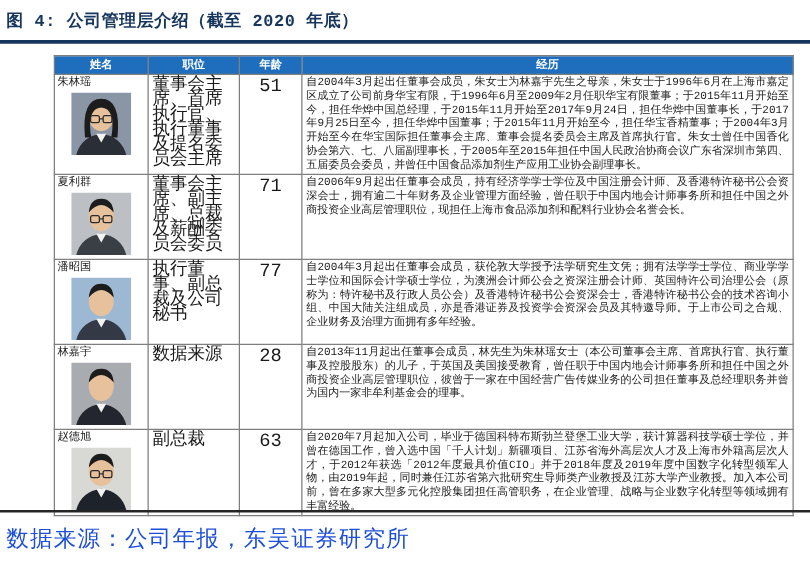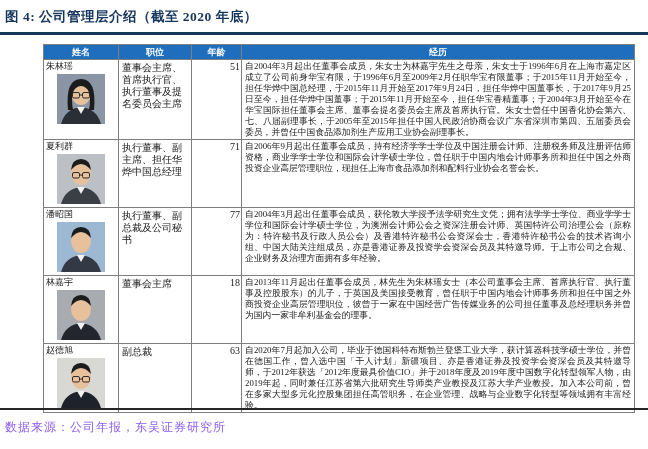--- a/index.html
+++ b/index.html
@@ -1,33 +1,33 @@
 <!DOCTYPE html>
 <html><head>
 <meta charset="utf-8">
 <style>
   html,body{margin:0;padding:0;background:#ffffff;}
   .page{position:relative;width:648px;height:449px;background:#ffffff;overflow:hidden;
-        font-family:Liberation Serif, serif;}
+        font-family:Liberation Mono, monospace;}
   .fig-title{position:absolute;left:5px;top:8px;font-size:13.5px;font-weight:bold;
         color:#17365D;letter-spacing:0.5px;}
   .title-rule{position:absolute;left:0;top:32px;width:648px;height:2.5px;background:#17365D;}
   .mgmt-table{position:absolute;left:43px;top:44px;width:592px;border-collapse:collapse;
         table-layout:fixed;}
   .mgmt-table th{background:#1F6EBE;color:#ffffff;font-size:9px;font-weight:bold;
         padding:1px 0;border:1px solid #7f7f7f;line-height:12px;}
   .mgmt-table td{border:1px solid #7f7f7f;vertical-align:top;color:#1a1a1a;}
   .cell-name{padding:0;}
   .pname{font-size:9px;line-height:11px;padding:1px 2px 0 2px;text-align:left;}
   .photo{width:48px;margin:2px auto 3px auto;line-height:0;}
-  .cell-pos{vertical-align:middle;font-size:10px;line-height:12px;padding:2px 3px;text-align:left;}
-  .cell-age{vertical-align:middle;text-align:right;font-size:10px;}
+  .cell-pos{vertical-align:middle;font-size:14px;line-height:12px;padding:2px 3px;text-align:left;}
+  .cell-age{vertical-align:middle;text-align:center;font-size:15px;}
   .cell-bio{font-size:8.8px;line-height:11px;padding:1px 3px;text-align:justify;}
   .footer-rule{position:absolute;left:0;top:408px;width:648px;height:2px;background:#262626;}
-  .data-source{position:absolute;left:5px;top:419px;font-size:12px;color:#8b5cf6;
+  .data-source{position:absolute;left:5px;top:419px;font-size:18px;color:#1d4ed8;
         letter-spacing:1px;}
 </style>
 </head>
 <body>
 
 <div class="page">
   <div class="fig-title">图 4:  公司管理层介绍（截至 2020 年底）</div>
   <div class="title-rule"></div>
 
   <table class="mgmt-table">
@@ -76,23 +76,23 @@
                 <path d="M20,33 L24,40 L28,33 Z" fill="#f2f2f2"></path>
                 <ellipse cx="24" cy="19" rx="10" ry="12" fill="#e6c19c"></ellipse>
                 <path d="M14,16 Q15,5 24,5 Q33,5 34,16 Q29,10 24,10 Q19,10 14,16 Z" fill="#1c1c1c"></path>
                 <g stroke="#2b2b2b" stroke-width="1" fill="none">
                   <rect x="15.5" y="18.5" width="7" height="5.5" rx="1.5"></rect>
                   <rect x="25.5" y="18.5" width="7" height="5.5" rx="1.5"></rect>
                   <line x1="22.5" y1="21" x2="25.5" y2="21"></line>
                 </g>
               </svg></div>
       </td>
-      <td class="cell-pos">执行董事、副主席、担任华烨中国总经理</td>
+      <td class="cell-pos">董事会主席、副主席、总裁及薪酬委员会委员</td>
       <td class="cell-age">71</td>
-      <td class="cell-bio">自2006年9月起出任董事会成员，持有经济学学士学位及中国注册会计师、注册税务师及注册评估师资格，商业学学士学位和国际会计学硕士学位，曾任职于中国内地会计师事务所和担任中国之外商投资企业高层管理职位，现担任上海市食品添加剂和配料行业协会名誉会长。</td>
+      <td class="cell-bio">自2006年9月起出任董事会成员，持有经济学学士学位及中国注册会计师、及香港特许秘书公会资深会士，拥有逾二十年财务及企业管理方面经验，曾任职于中国内地会计师事务所和担任中国之外商投资企业高层管理职位，现担任上海市食品添加剂和配料行业协会名誉会长。</td>
     </tr>
 
     <tr>
       <td class="cell-name">
         <div class="pname">潘昭国</div>
         <div class="photo"><svg width="48" height="50" viewBox="0 0 48 50" xmlns="http://www.w3.org/2000/svg">
                 <rect width="48" height="50" fill="#9db8d2"></rect>
                 <path d="M4,50 Q8,35 24,33 Q40,35 44,50 Z" fill="#333a45"></path>
                 <path d="M20,33 L24,40 L28,33 Z" fill="#f2f2f2"></path>
                 <ellipse cx="24" cy="19" rx="10" ry="12" fill="#e6c19c"></ellipse>
@@ -108,22 +108,22 @@
       <td class="cell-name">
         <div class="pname">林嘉宇</div>
         <div class="photo"><svg width="48" height="50" viewBox="0 0 48 50" xmlns="http://www.w3.org/2000/svg">
                 <rect width="48" height="50" fill="#a8abb0"></rect>
                 <path d="M4,50 Q8,35 24,33 Q40,35 44,50 Z" fill="#23262e"></path>
                 <path d="M20,33 L24,40 L28,33 Z" fill="#f2f2f2"></path>
                 <ellipse cx="24" cy="19" rx="10" ry="12" fill="#e6c19c"></ellipse>
                 <path d="M14,16 Q15,5 24,5 Q33,5 34,16 Q29,10 24,10 Q19,10 14,16 Z" fill="#1c1c1c"></path>
               </svg></div>
       </td>
-      <td class="cell-pos">董事会主席</td>
-      <td class="cell-age">18</td>
+      <td class="cell-pos">数据来源</td>
+      <td class="cell-age">28</td>
       <td class="cell-bio">自2013年11月起出任董事会成员，林先生为朱林瑶女士（本公司董事会主席、首席执行官、执行董事及控股股东）的儿子，于英国及美国接受教育，曾任职于中国内地会计师事务所和担任中国之外商投资企业高层管理职位，彼曾于一家在中国经营广告传媒业务的公司担任董事及总经理职务并曾为国内一家非牟利基金会的理事。</td>
     </tr>
 
     <tr>
       <td class="cell-name">
         <div class="pname">赵德旭</div>
         <div class="photo"><svg width="48" height="50" viewBox="0 0 48 50" xmlns="http://www.w3.org/2000/svg">
                 <rect width="48" height="50" fill="#d8d8d4"></rect>
                 <path d="M4,50 Q8,35 24,33 Q40,35 44,50 Z" fill="#1e222b"></path>
                 <path d="M20,33 L24,40 L28,33 Z" fill="#f2f2f2"></path>
@@ -131,20 +131,20 @@
                 <path d="M14,16 Q15,5 24,5 Q33,5 34,16 Q29,10 24,10 Q19,10 14,16 Z" fill="#1c1c1c"></path>
                 <g stroke="#2b2b2b" stroke-width="1" fill="none">
                   <rect x="15.5" y="18.5" width="7" height="5.5" rx="1.5"></rect>
                   <rect x="25.5" y="18.5" width="7" height="5.5" rx="1.5"></rect>
                   <line x1="22.5" y1="21" x2="25.5" y2="21"></line>
                 </g>
               </svg></div>
       </td>
       <td class="cell-pos">副总裁</td>
       <td class="cell-age">63</td>
-      <td class="cell-bio">自2020年7月起加入公司，毕业于德国科特布斯勃兰登堡工业大学，获计算器科技学硕士学位，并曾在德国工作，曾入选中国「千人计划」新疆项目、亦是香港证券及投资学会资深会员及其特邀导师，于2012年获选「2012年度最具价值CIO」并于2018年度及2019年度中国数字化转型领军人物，由2019年起，同时兼任江苏省第六批研究生导师类产业教授及江苏大学产业教授。加入本公司前，曾在多家大型多元化控股集团担任高管职务，在企业管理、战略与企业数字化转型等领域拥有丰富经验。</td>
+      <td class="cell-bio">自2020年7月起加入公司，毕业于德国科特布斯勃兰登堡工业大学，获计算器科技学硕士学位，并曾在德国工作，曾入选中国「千人计划」新疆项目、江苏省海外高层次人才及上海市外籍高层次人才，于2012年获选「2012年度最具价值CIO」并于2018年度及2019年度中国数字化转型领军人物，由2019年起，同时兼任江苏省第六批研究生导师类产业教授及江苏大学产业教授。加入本公司前，曾在多家大型多元化控股集团担任高管职务，在企业管理、战略与企业数字化转型等领域拥有丰富经验。</td>
     </tr>
   </tbody>
   </table>
 
   <div class="footer-rule"></div>
   <div class="data-source">数据来源：公司年报，东吴证券研究所</div>
 </div>
 
 </body></html>

